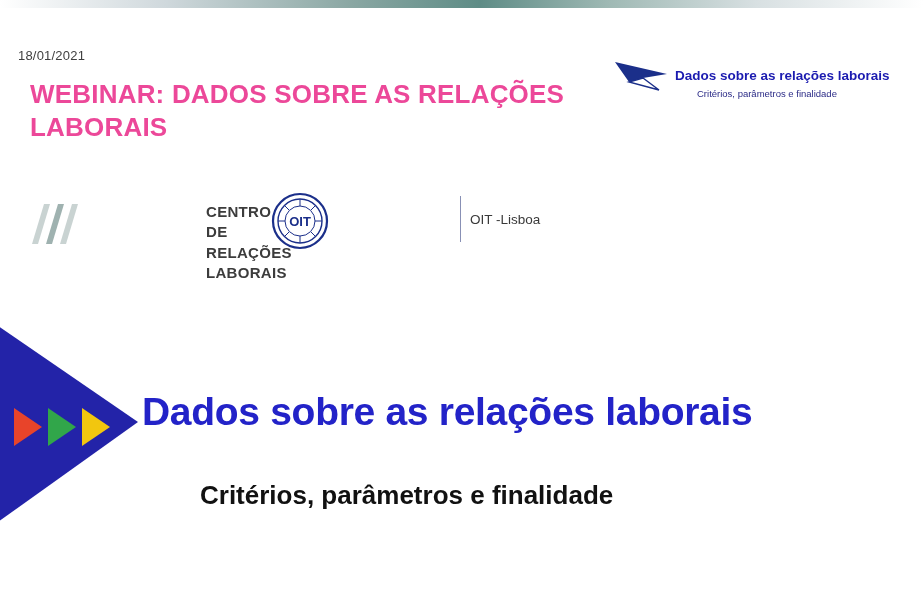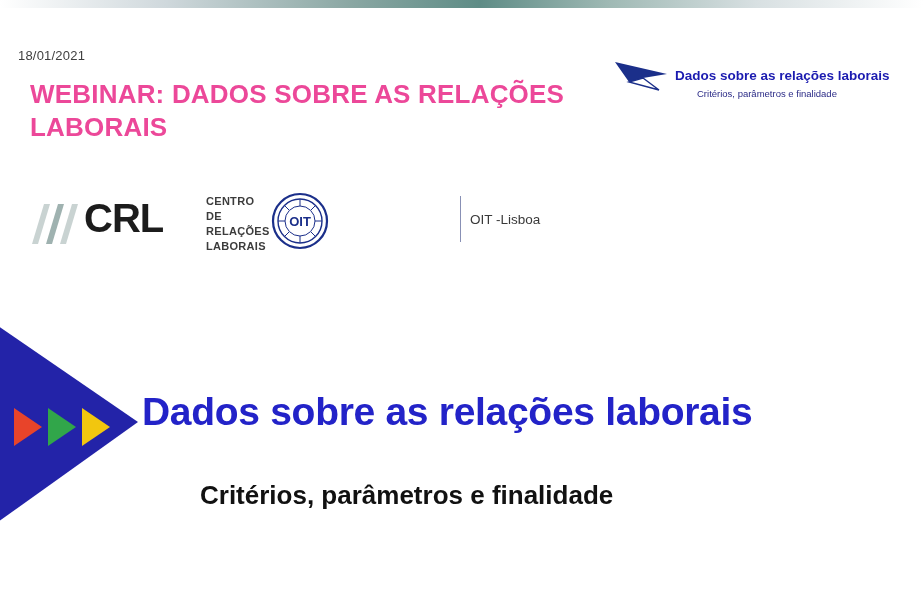--- a/index.html
+++ b/index.html
@@ -109,22 +109,22 @@
     left: 54px;
     top: 2px;
     font-size: 40px;
     font-weight: bold;
     color: #1c1c1c;
     letter-spacing: -1px;
   }
   .crl-sub {
     position: absolute;
     left: 176px;
-    top: 0;
-    font-size: 11px;
+    top: 8px;
+    font-size: 15px;
     font-weight: bold;
     color: #3c3c3c;
     line-height: 1.35;
     letter-spacing: 0.3px;
   }
 
   .ilo-logo {
     position: absolute;
     left: 234px;
     top: 0px;
@@ -218,21 +218,20 @@
   <div class="logos">
 
     <div class="crl-logo">
       <div class="crl-bars">
         <svg width="52" height="44" viewBox="0 0 52 44">
           <polygon points="2,42 14,2 20,2 8,42" fill="#c9d3d2"></polygon>
           <polygon points="16,42 28,2 34,2 22,42" fill="#9fb2b0"></polygon>
           <polygon points="30,42 42,2 48,2 36,42" fill="#c9d3d2"></polygon>
         </svg>
       </div>
-      <div class="crl-word">CRL</div>
       <div class="crl-sub">
         <span>CENTRO DE</span><br>
         <span>RELAÇÕES</span><br>
         <span>LABORAIS</span>
       </div>
     </div>
 
     <div class="ilo-logo">
       <div class="ilo-seal">
         <svg width="58" height="58" viewBox="0 0 58 58">

